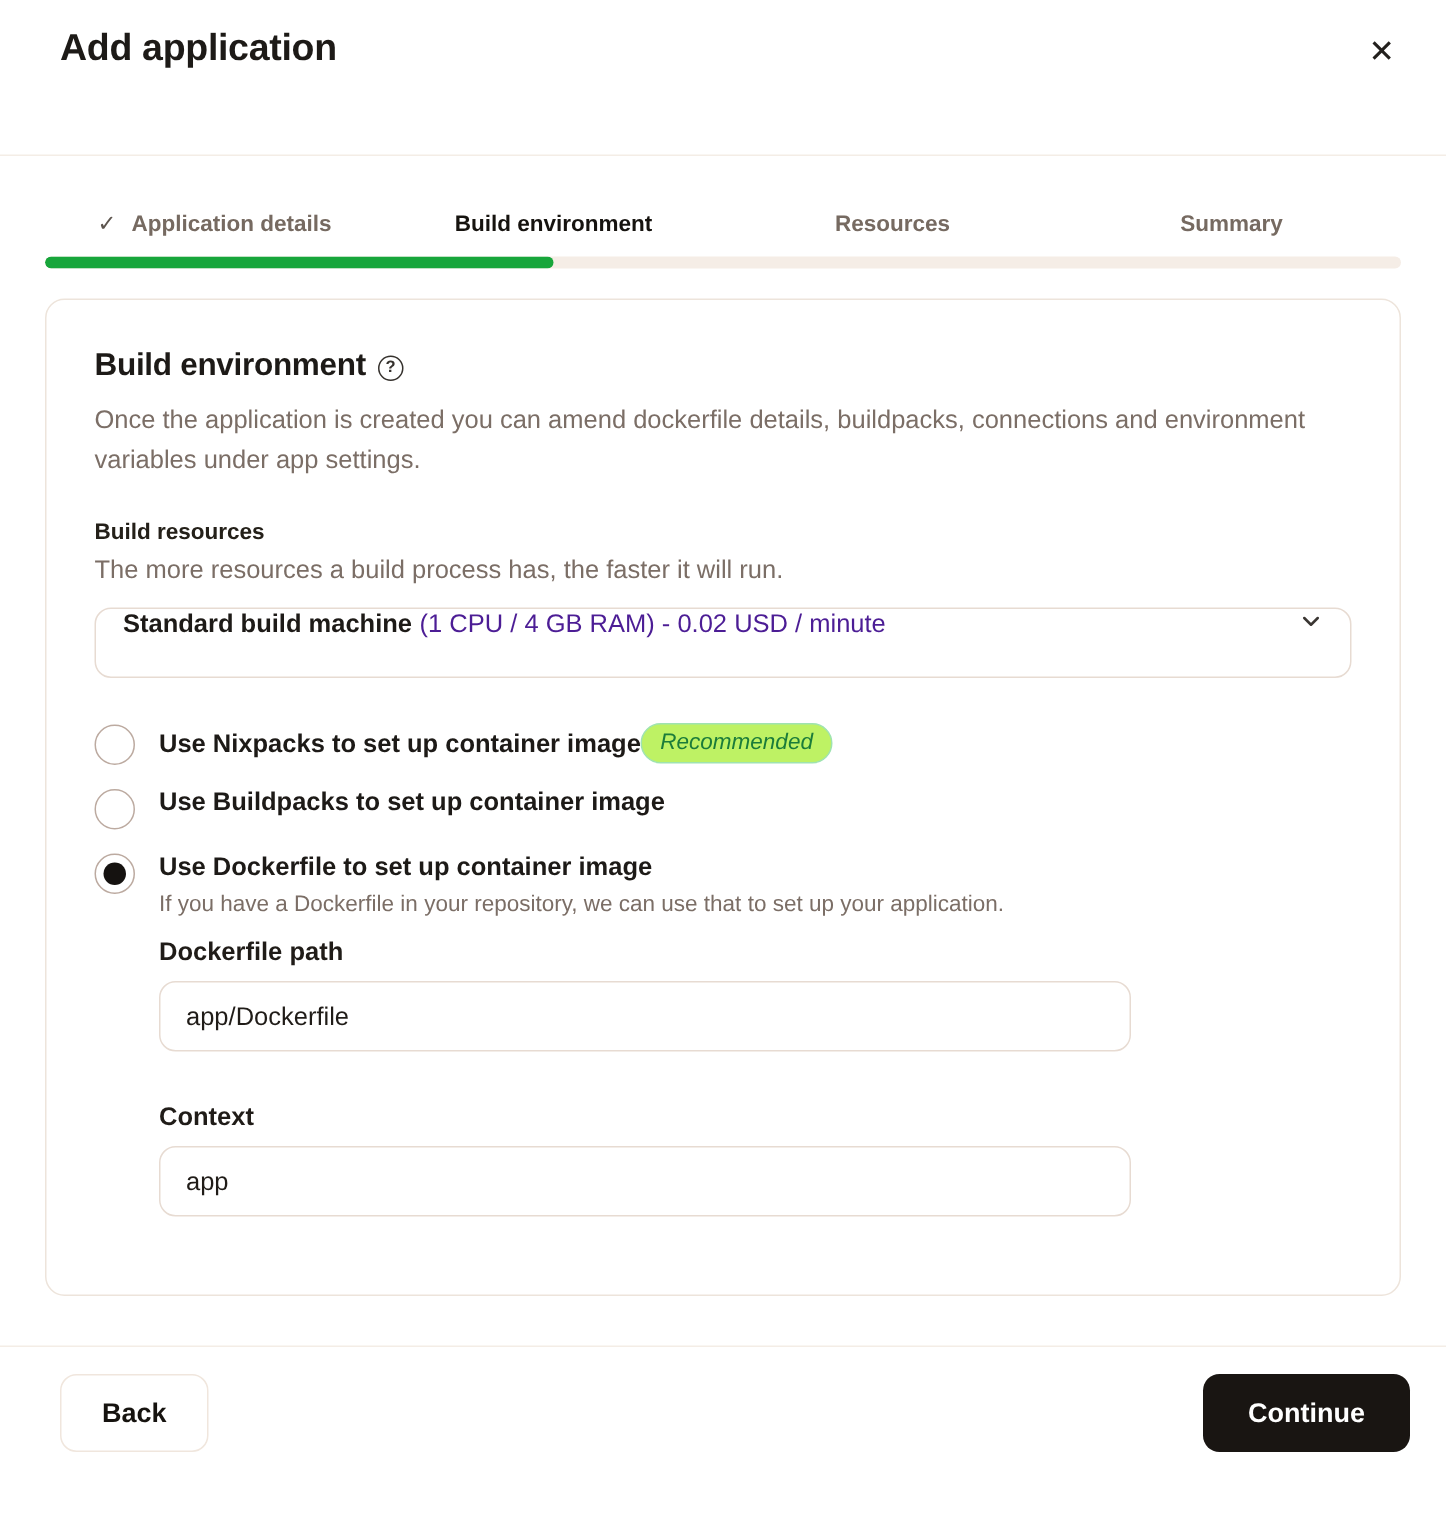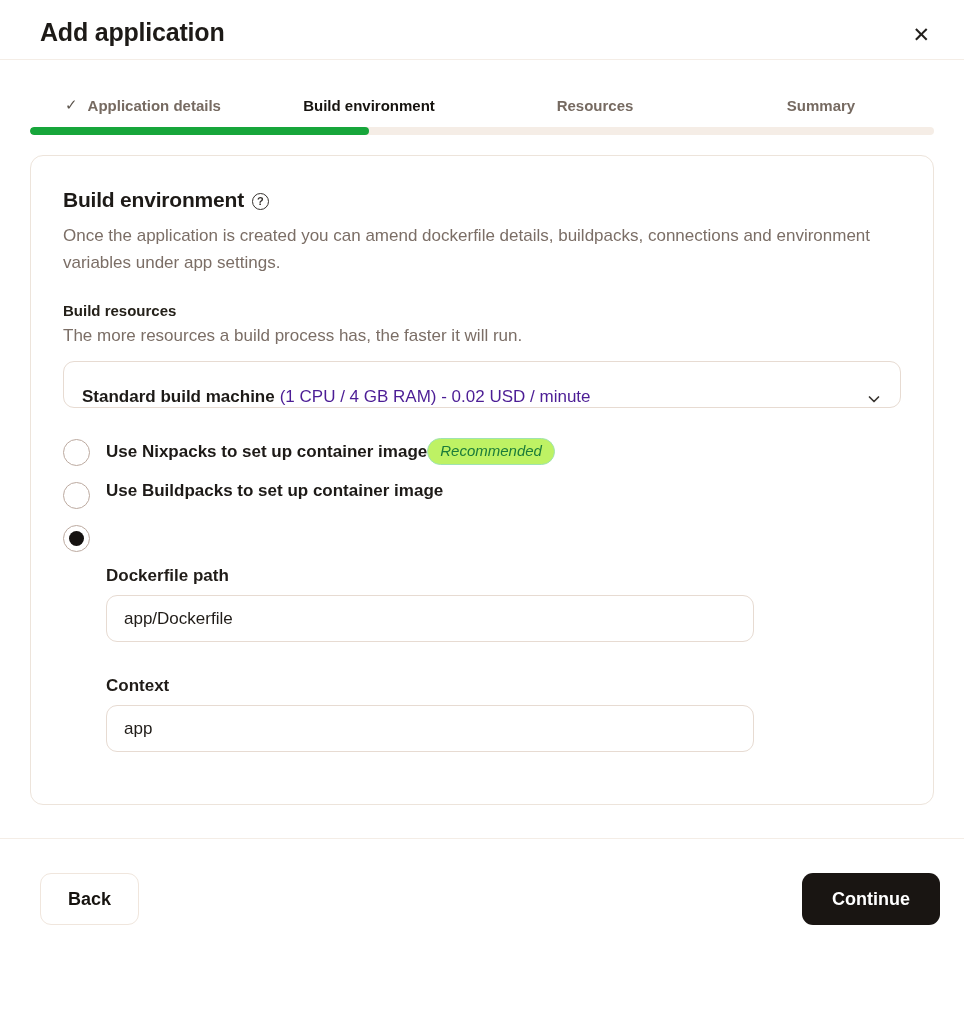--- a/index.html
+++ b/index.html
@@ -5,21 +5,21 @@
   * { margin: 0; padding: 0; box-sizing: border-box; }
   html, body { width: 964px; height: 1024px; background: #ffffff; overflow: hidden; }
   body {
     font-family: "Liberation Sans", sans-serif;
     color: var(--text-dark, #1d1a17);
   }
 
   
   .modal-header {
     display: flex; justify-content: space-between; align-items: flex-start;
-    padding: 18px 28px 0 40px; height: 60px;
+    padding: 18px 28px 0 40px; height: 104px;
     border-bottom: 1px solid var(--divider, #f4ede6);
   }
   .modal-title { font-size: 25px; font-weight: 700; letter-spacing: -0.2px; }
   .close-btn {
     background: none; border: none; font-size: 21px; line-height: 1;
     color: #23201d; cursor: pointer; padding: 6px; font-weight: 400;
   }
 
   
   .stepper { display: flex; margin: 36px 30px 0; }
@@ -48,21 +48,21 @@
   .card-desc {
     margin-top: 10px; font-size: 17px; line-height: 1.6;
     color: var(--muted-text, #7b6e66); max-width: 820px;
   }
 
   .section-label { margin-top: 26px; font-size: 15px; font-weight: 700; color: #242019; }
   .section-hint { margin-top: 7px; font-size: 17px; color: var(--muted-text, #7b6e66); }
 
   .select {
     margin-top: 15px; height: 47px; border: 1px solid var(--input-border, #e7dbd2);
-    border-radius: 11px; display: flex; align-items: flex-end; padding: 0 18px;
+    border-radius: 11px; display: flex; align-items: flex-start; padding: 0 18px;
     font-size: 17px; cursor: pointer; background: #fff;
   }
   .sel-bold { font-weight: 700; }
   .sel-rest { margin-left: 5px; color: #4c1d95; }
   .chevron { margin-left: auto; display: flex; }
 
   
   .options { margin-top: 30px; display: flex; flex-direction: column; gap: 15px; }
   .option { display: flex; align-items: flex-start; gap: 16px; }
   .radio {
@@ -90,21 +90,21 @@
   .text-input {
     margin-top: 9px; width: 648px; height: 47px;
     border: 1px solid var(--input-border, #e7dbd2); border-radius: 11px;
     padding: 16px 17px; font-size: 17px; color: #201c18;
     font-family: "Liberation Sans", sans-serif; background: #fff; outline: none;
   }
 
   
   .modal-footer {
     margin-top: 33px; border-top: 1px solid var(--divider, #f4ede6);
-    padding: 34px 24px 0 40px; display: flex; justify-content: space-between; align-items: center;
+    padding: 18px 24px 0 40px; display: flex; justify-content: space-between; align-items: center;
   }
   .btn { font-family: "Liberation Sans", sans-serif; font-size: 18px; font-weight: 700;
     border-radius: 11px; cursor: pointer; height: 52px; }
   .btn-back { background: #fff; border: 1px solid #f0e6dd; padding: 0 27px; color: #16130f; }
   .btn-continue { background: var(--button-dark, #191512); border: none; color: #ffffff; padding: 0 30px; }
 </style>
 </head>
 <body>
 
 <div class="modal-header">
@@ -167,20 +167,26 @@
       <span class="radio"></span>
       <div>
         <div class="option-head">
           <span class="option-label">Use Buildpacks to set up container image</span>
         </div>
       </div>
     </div>
 
     <div class="option">
       <span class="radio selected"></span>
+      <div>
+        <div class="option-head">
+          <span class="option-label">Use Dockerfile to set up container image</span>
+        </div>
+        <div class="option-desc">If you have a Dockerfile in your repository, we can use that to set up your application.</div>
+      </div>
     </div>
   </div>
 
   <div class="field">
     <label class="field-label">Dockerfile path</label>
     <input class="text-input" type="text" value="app/Dockerfile" style="">
   </div>
 
   <div class="field">
     <label class="field-label">Context</label>

